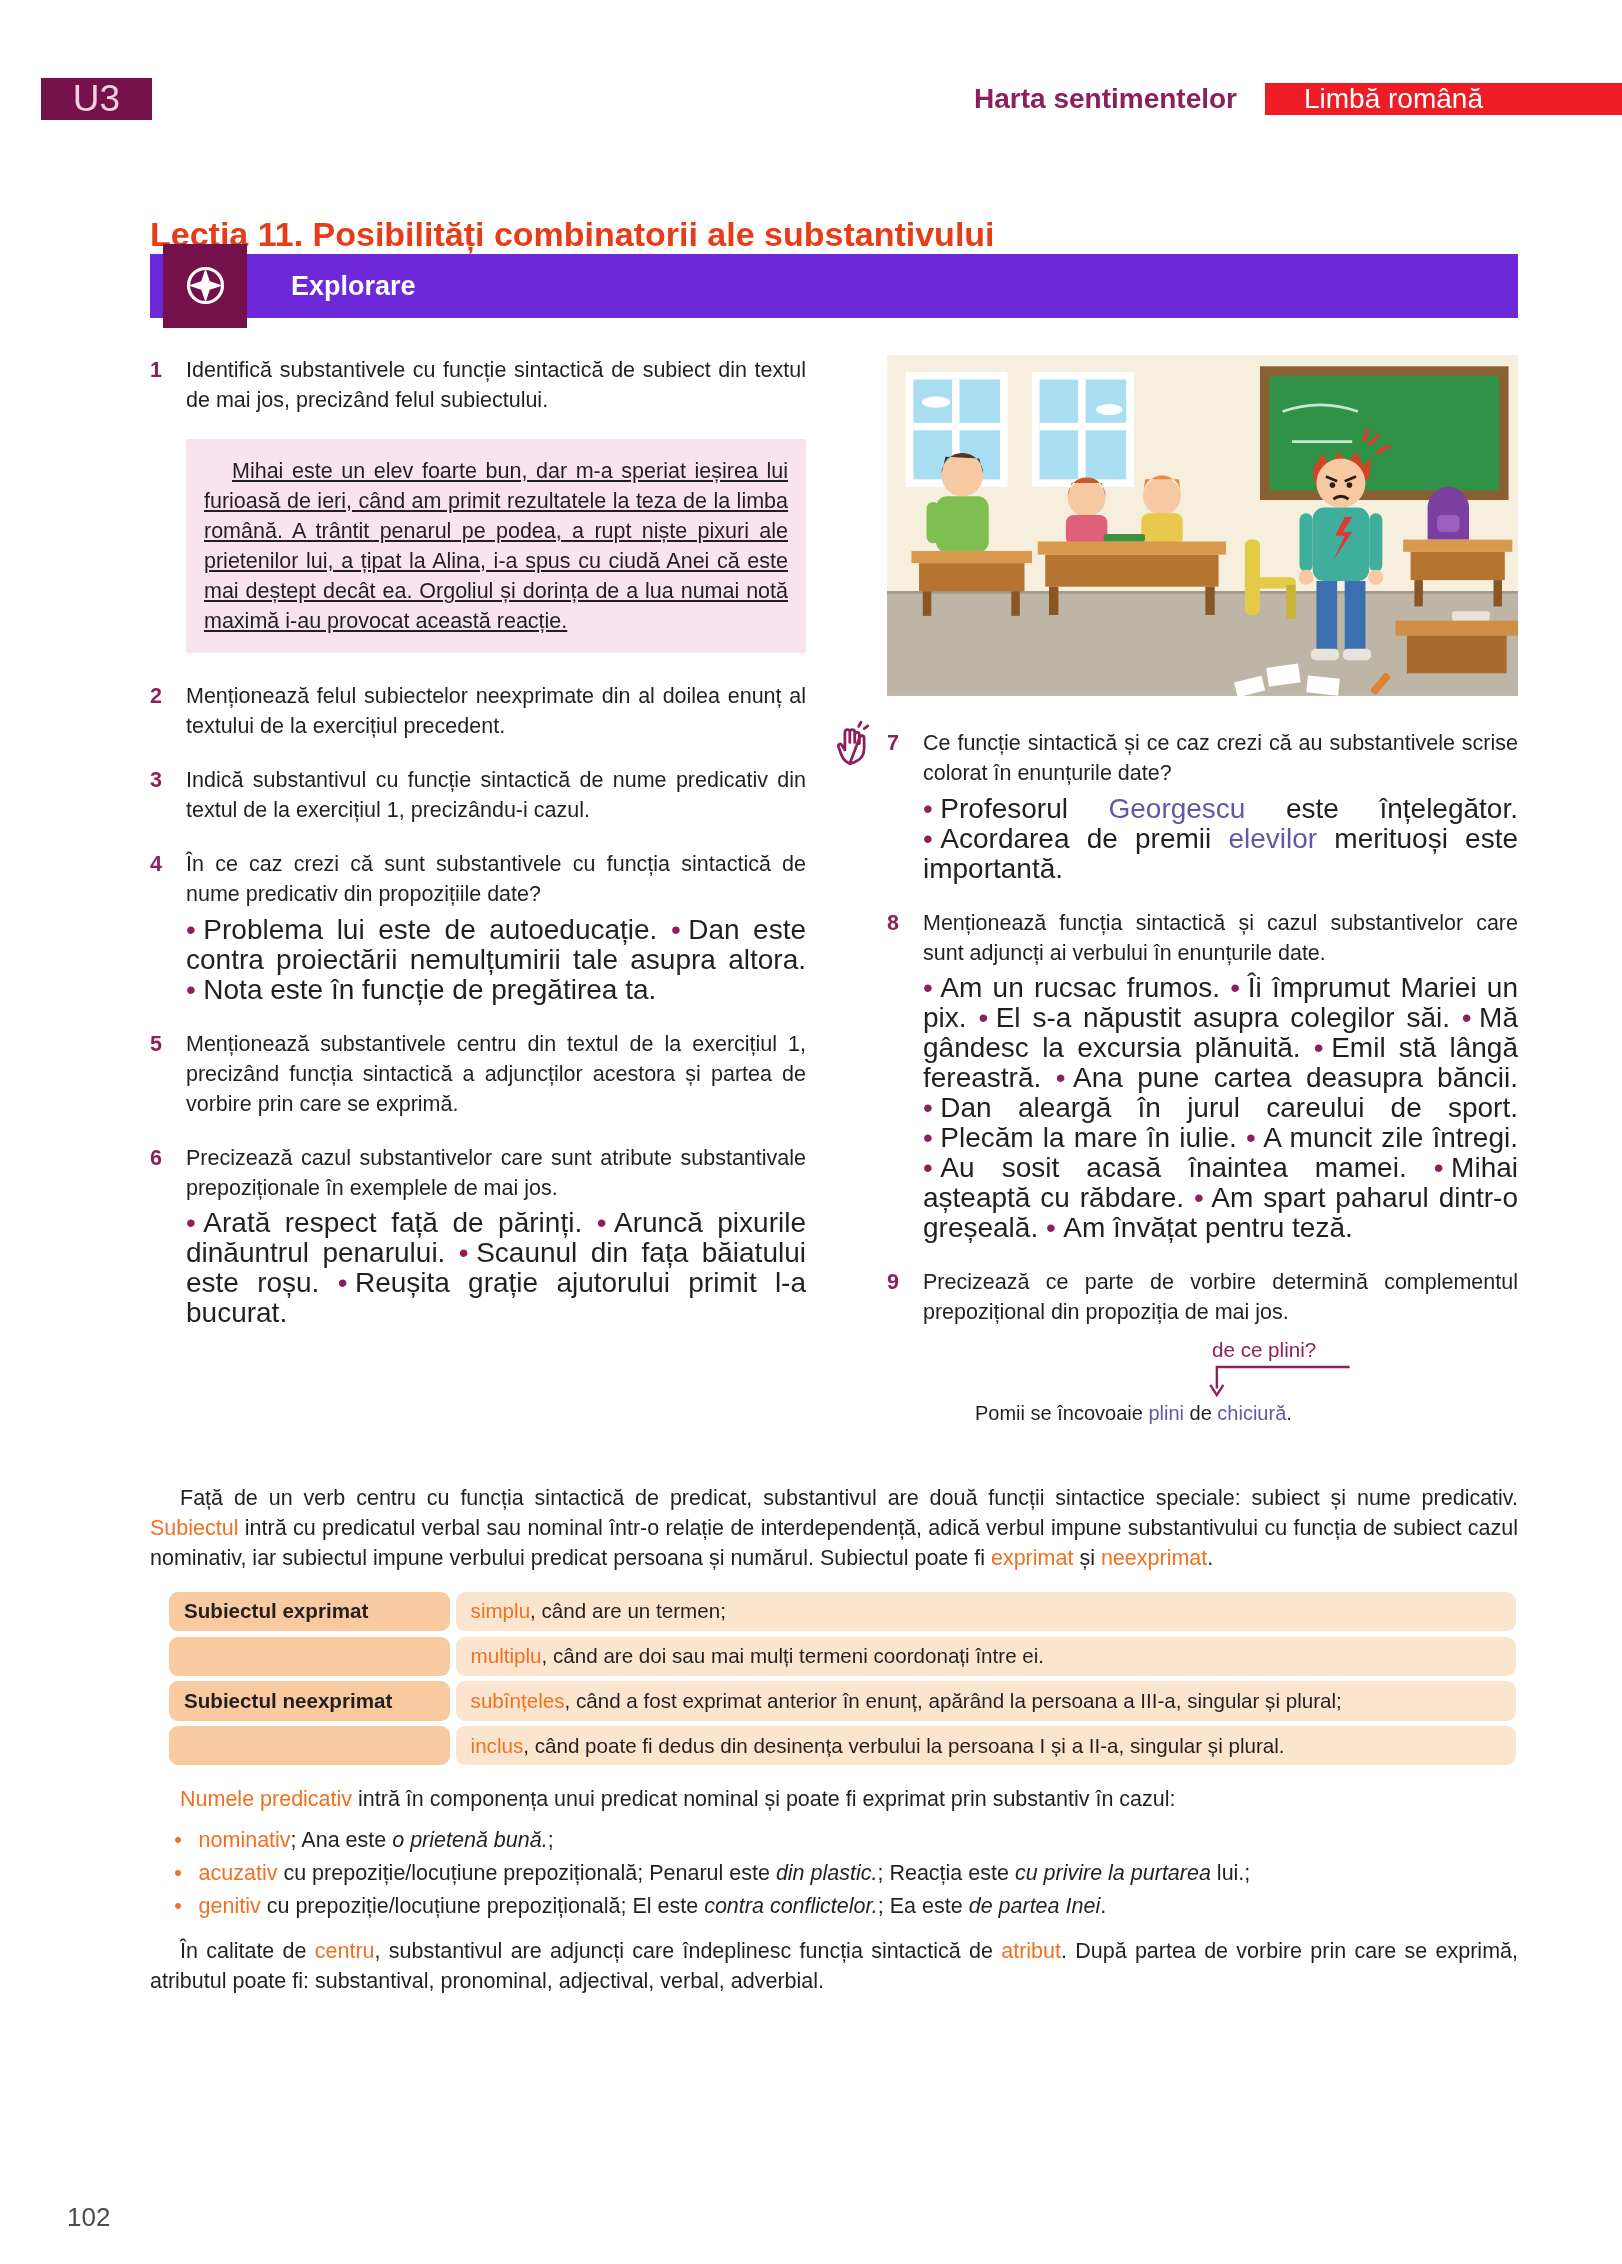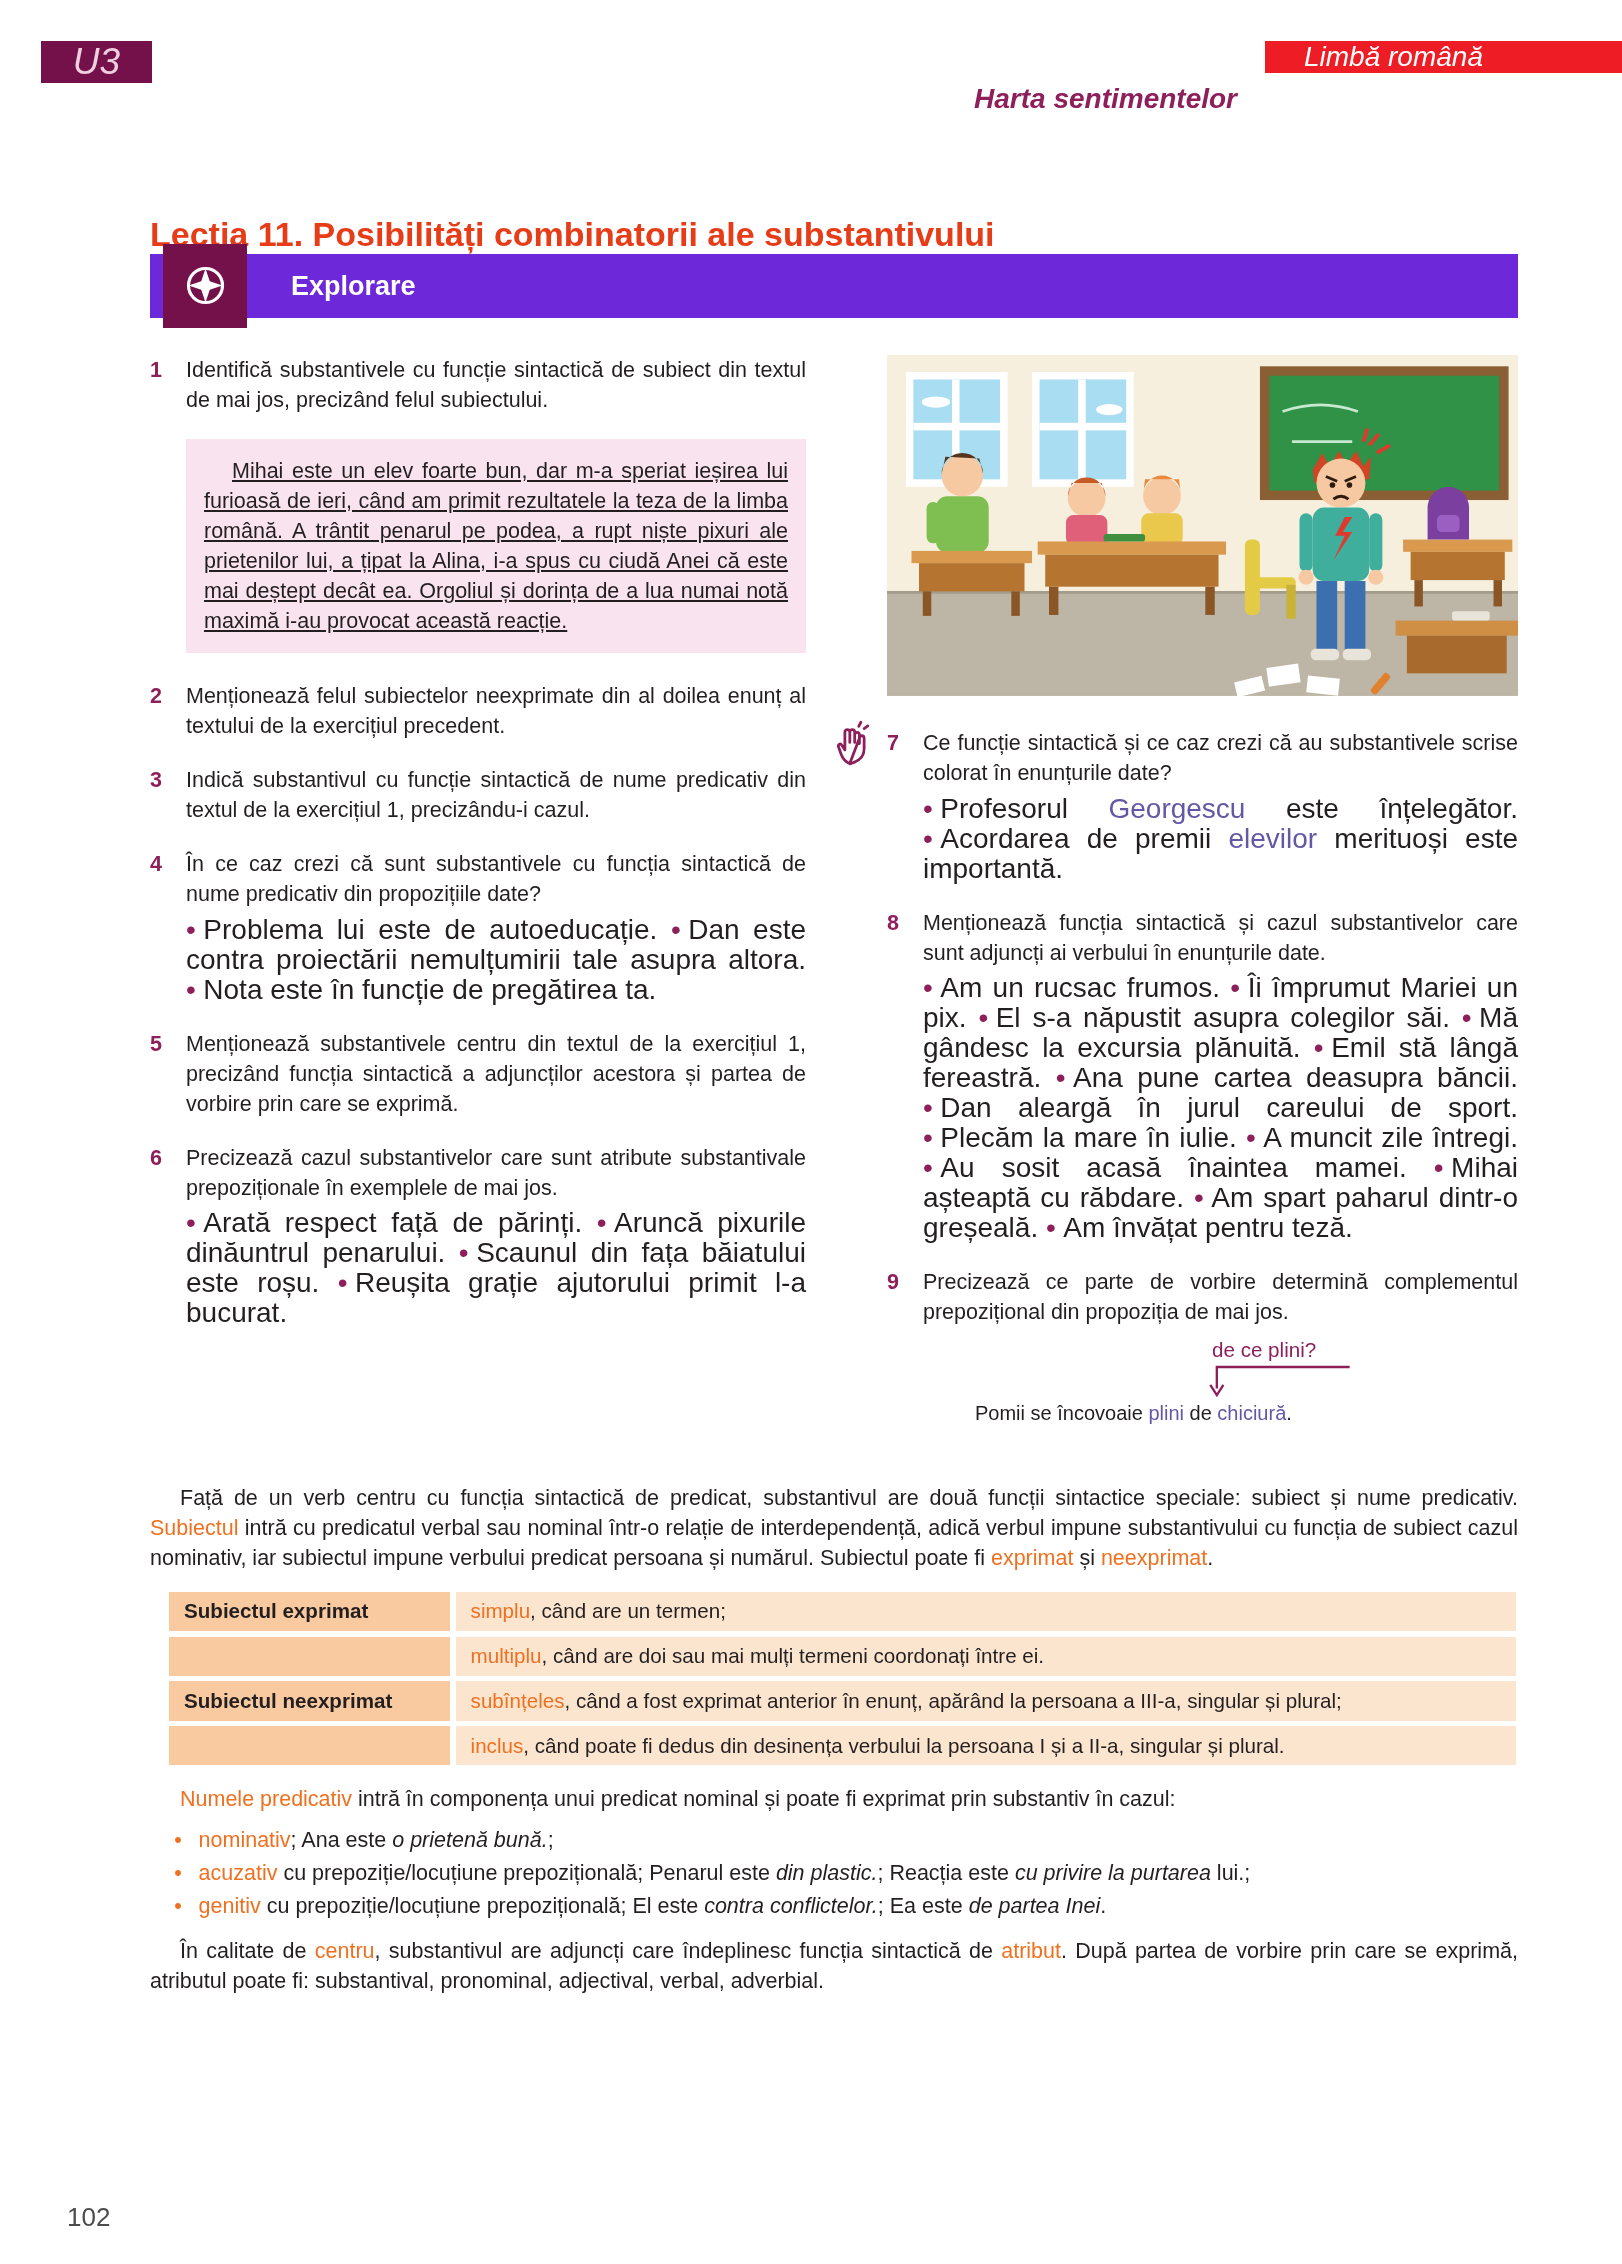--- a/index.html
+++ b/index.html
@@ -4,21 +4,21 @@
 <title>Limbă română – Lecția 11</title>
 <style>
   * { box-sizing: border-box; margin: 0; padding: 0; }
   body { background: #e9e9e9; font-family: "Liberation Sans", sans-serif; }
   .page {
     position: relative; width: 1623px; height: 2265px; margin: 0 auto;
     background: #ffffff; color: #231f20; overflow: hidden;
   }
 
   
-  .topbar { display: flex; align-items: flex-start; height: 116px; margin-top: 41px; font-style: italic; }
+  .topbar { display: flex; align-items: center; height: 116px; margin-top: 41px; }
   .u3-box {
     width: 111px; margin-left: 41px; background: #74104a; color: #f0cfdf;
     font-size: 37px; display: flex; align-items: center; justify-content: center;
   }
   .topbar-spacer { flex: 1; }
   .unit-title { align-self: center; color: #8d1f5a; font-weight: 700; font-size: 28px; margin-right: 28px; }
   .subject-box {
     width: 358px; background: #ee1c25; color: #ffffff; font-size: 28px;
     display: flex; align-items: center; padding-left: 39px;
   }
@@ -68,21 +68,21 @@
 
   .diagram { margin-top: 11px; }
   .diagram-label { margin-left: 289px; color: #8d1f5a; font-size: 20.6px; }
   .diagram-arrow { display: block; margin-left: 277px; margin-top: 1.9px; }
   .diagram-sentence { margin-left: 52px; font-size: 20px; margin-top: 1.9px; }
 
   
   .repere-body { margin: 26px 0 0 150px; width: 1368px; }
   .repere-p { font-size: 21.5px; line-height: 30px; text-align: justify; text-indent: 30px; }
   .sub-table { display: grid; grid-template-columns: 281px 1fr; gap: 5.6px; margin: 19px 0 19px 19px; width: 1347px; }
-  .cell { font-size: 20.6px; line-height: 26px; padding: 6.6px 15px; }
+  .cell { font-size: 20.6px; line-height: 26px; padding: 6.6px 15px; border-radius: 9px; }
   .cell.left  { background: #f9c9a0; font-weight: 700; }
   .cell.right { background: #fce5cf; }
   .np-list { list-style: none; margin: 9.4px 0 0 20.6px; }
   .np-list li { position: relative; padding-left: 28px; font-size: 21.5px; line-height: 33px; }
   .np-list .dot { position: absolute; left: 3.7px; color: #f0701f; }
   .repere-p.last { margin-top: 13px; }
 
   .page-number { position: absolute; left: 67px; bottom: 32px; font-size: 26px; color: #4c4c4c; }
 </style>
 </head>

